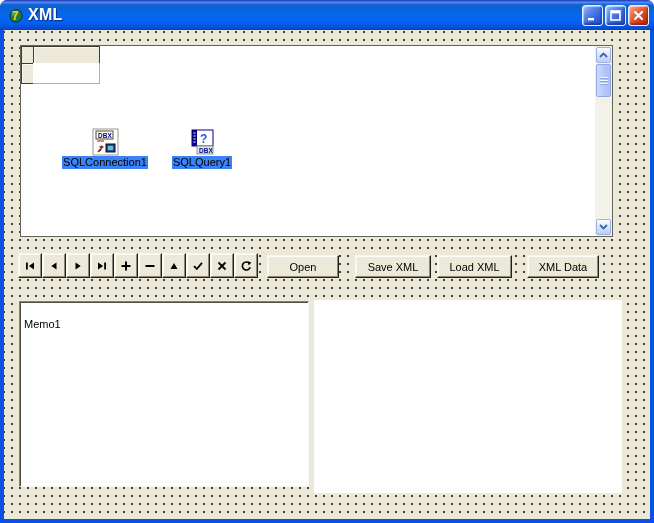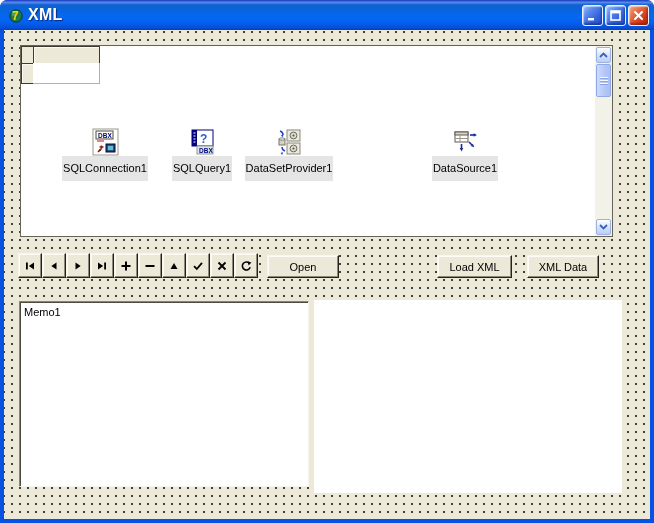--- a/index.html
+++ b/index.html
@@ -71,21 +71,21 @@
     border:1px solid #90a8e8;
   }
   .sb-grip{position:absolute;left:3px;top:12px;width:8px;height:1px;
     border-top:1px solid #f4f8ff;border-bottom:1px solid #8ba4e6;}
   .sb-grip:nth-child(2){top:15px;} .sb-grip:nth-child(3){top:18px;}
   
   .component{position:absolute;width:110px;display:flex;flex-direction:column;align-items:center;top:82px;}
   .cicon{width:27px;height:28px;}
   .clabel{
     margin-top:0px;font-size:11px;line-height:13px;color:#000;
-    background:#e5e5e5;padding:6px 1px;white-space:nowrap;
+    background:#3b82f6;padding:0 1px;white-space:nowrap;
   }
   
   .navigator{position:absolute;left:14px;top:223px;display:flex;}
   .nav-btn{
     width:24px;height:25px;background:#ece9d8;padding:0;
     border:1px solid;border-color:#f6f5ee #23231c #23231c #f6f5ee;
     box-shadow:inset -1px -1px 0 #8a897c, inset 1px 1px 0 #fdfcf6;
     display:flex;align-items:center;justify-content:center;
   }
   .push-btn{
@@ -97,21 +97,21 @@
   }
   .push-btn.open{left:263px;width:72px;}
   .push-btn.save{left:351px;width:76px;}
   .push-btn.load{left:433px;width:75px;}
   .push-btn.xmldata{left:523px;width:72px;}
   
   .memo{
     position:absolute;left:15px;top:271px;width:290px;height:186px;background:#fff;
     border:1px solid;border-color:#86857a #f6f5ee #f6f5ee #86857a;
     box-shadow:inset 1px 1px 0 #4b4b42;
-    font-size:11px;color:#000;padding:4px 4px;
+    font-size:11px;color:#000;padding:16px 4px;
   }
   .right-panel{position:absolute;left:310px;top:270px;width:308px;height:193px;background:#fff;}
   svg{display:block;}
 </style>
 </head>
 <body>
 
 <div class="window">
 
   <div class="titlebar">
@@ -174,57 +174,22 @@
             <rect x="3" y="2" width="5" height="16" fill="#000080"></rect>
             <path d="M4.5 5 h2 M4.5 8 h2 M4.5 11 h2 M4.5 14 h2" stroke="#fff" stroke-width="1"></path>
             <text x="11" y="14.5" font-family="Liberation Sans" font-size="12" font-weight="bold" fill="#2b5cc8">?</text>
             <rect x="8" y="18" width="16" height="8" fill="#d6e8ee" stroke="#9a998c"></rect>
             <text x="10" y="24.8" font-family="Liberation Sans" font-size="6.5" font-weight="bold" fill="#000080">DBX</text>
           </svg>
         </span>
         <span class="clabel">SQLQuery1</span>
       </div>
 
-      <div class="component" style="left:213px">
-        <span class="cicon">
-          <svg width="27" height="28" viewBox="0 0 27 28">
-            <rect x="11" y="2" width="13" height="11" fill="#eceadc" stroke="#8a897c"></rect>
-            <circle cx="17.5" cy="7.5" r="3.4" fill="#dddbce" stroke="#6a6a60"></circle>
-            <circle cx="17.5" cy="7.5" r="1" fill="#505048"></circle>
-            <rect x="11" y="15" width="13" height="11" fill="#eceadc" stroke="#8a897c"></rect>
-            <circle cx="17.5" cy="20.5" r="3.4" fill="#dddbce" stroke="#6a6a60"></circle>
-            <circle cx="17.5" cy="20.5" r="1" fill="#505048"></circle>
-            <path d="M4 3 q3 1 3 4" stroke="#2244c0" stroke-width="1.5" fill="none"></path>
-            <path d="M7 9 l-2.4 -1.2 2.8 -1.2 z" fill="#2244c0"></path>
-            <rect x="3" y="11" width="6" height="6" fill="#d4d2c4" stroke="#77766a"></rect>
-            <ellipse cx="6" cy="11" rx="3" ry="1.2" fill="#e8e6d8" stroke="#77766a" stroke-width=".8"></ellipse>
-            <path d="M6 19 q0 3 3 4" stroke="#2244c0" stroke-width="1.5" fill="none"></path>
-            <path d="M5 24 l2.4 1.2 -2.8 1.2 z" fill="#2244c0" transform="rotate(-50 6 25)"></path>
-          </svg>
-        </span>
-        <span class="clabel">DataSetProvider1</span>
-      </div>
-
-
-      <div class="component" style="left:389px">
-        <span class="cicon">
-          <svg width="27" height="28" viewBox="0 0 27 28">
-            <rect x="3" y="4" width="13" height="10" fill="#fff" stroke="#5c5b50"></rect>
-            <rect x="3" y="4" width="13" height="3" fill="#d8d5c4" stroke="#5c5b50"></rect>
-            <path d="M8 7 v7 M3 10.5 h13" stroke="#9a9888" stroke-width="1"></path>
-            <path d="M18 7 h4" stroke="#1a2a9a" stroke-width="1.6"></path>
-            <path d="M25 7 l-3.4 -1.8 v3.6 z" fill="#1a2a9a"></path>
-            <path d="M17 14 l3 3" stroke="#1a2a9a" stroke-width="1.6"></path>
-            <path d="M22.3 19.3 l-1.4 -3.6 -2.2 2.2 z" fill="#1a2a9a"></path>
-            <path d="M9.5 16 v4" stroke="#1a2a9a" stroke-width="1.6"></path>
-            <path d="M9.5 23.5 l-1.8 -3.4 h3.6 z" fill="#1a2a9a"></path>
-          </svg>
-        </span>
-        <span class="clabel">DataSource1</span>
-      </div>
+
+
 
       <div class="scrollbar">
         <div class="sb-btn up">
           <svg width="9" height="6" viewBox="0 0 9 6">
               <path d="M1 5 L4.5 1.5 L8 5" fill="none" stroke="#3c62b4" stroke-width="1.8"></path>
             </svg>
         </div>
         <div class="sb-thumb">
           <div class="sb-grip"></div>
             <div class="sb-grip"></div>
@@ -288,20 +253,21 @@
       </button>
       <button class="nav-btn">
         <svg width="12" height="12" viewBox="0 0 12 12">
             <path d="M9.6 3.6 A4 4 0 1 0 10.2 7.2" fill="none" stroke="#000" stroke-width="1.6"></path>
             <path d="M7.6 1.2 L11.4 2.6 L8.6 5.4 z" fill="#000"></path>
           </svg>
       </button>
     </div>
 
     <button class="push-btn open">Open</button>
+    <button class="push-btn save">Save XML</button>
     <button class="push-btn load">Load XML</button>
     <button class="push-btn xmldata">XML Data</button>
 
     <div class="memo">
       <span>Memo1</span>
     </div>
 
     <div class="right-panel"></div>
 
   </div>

